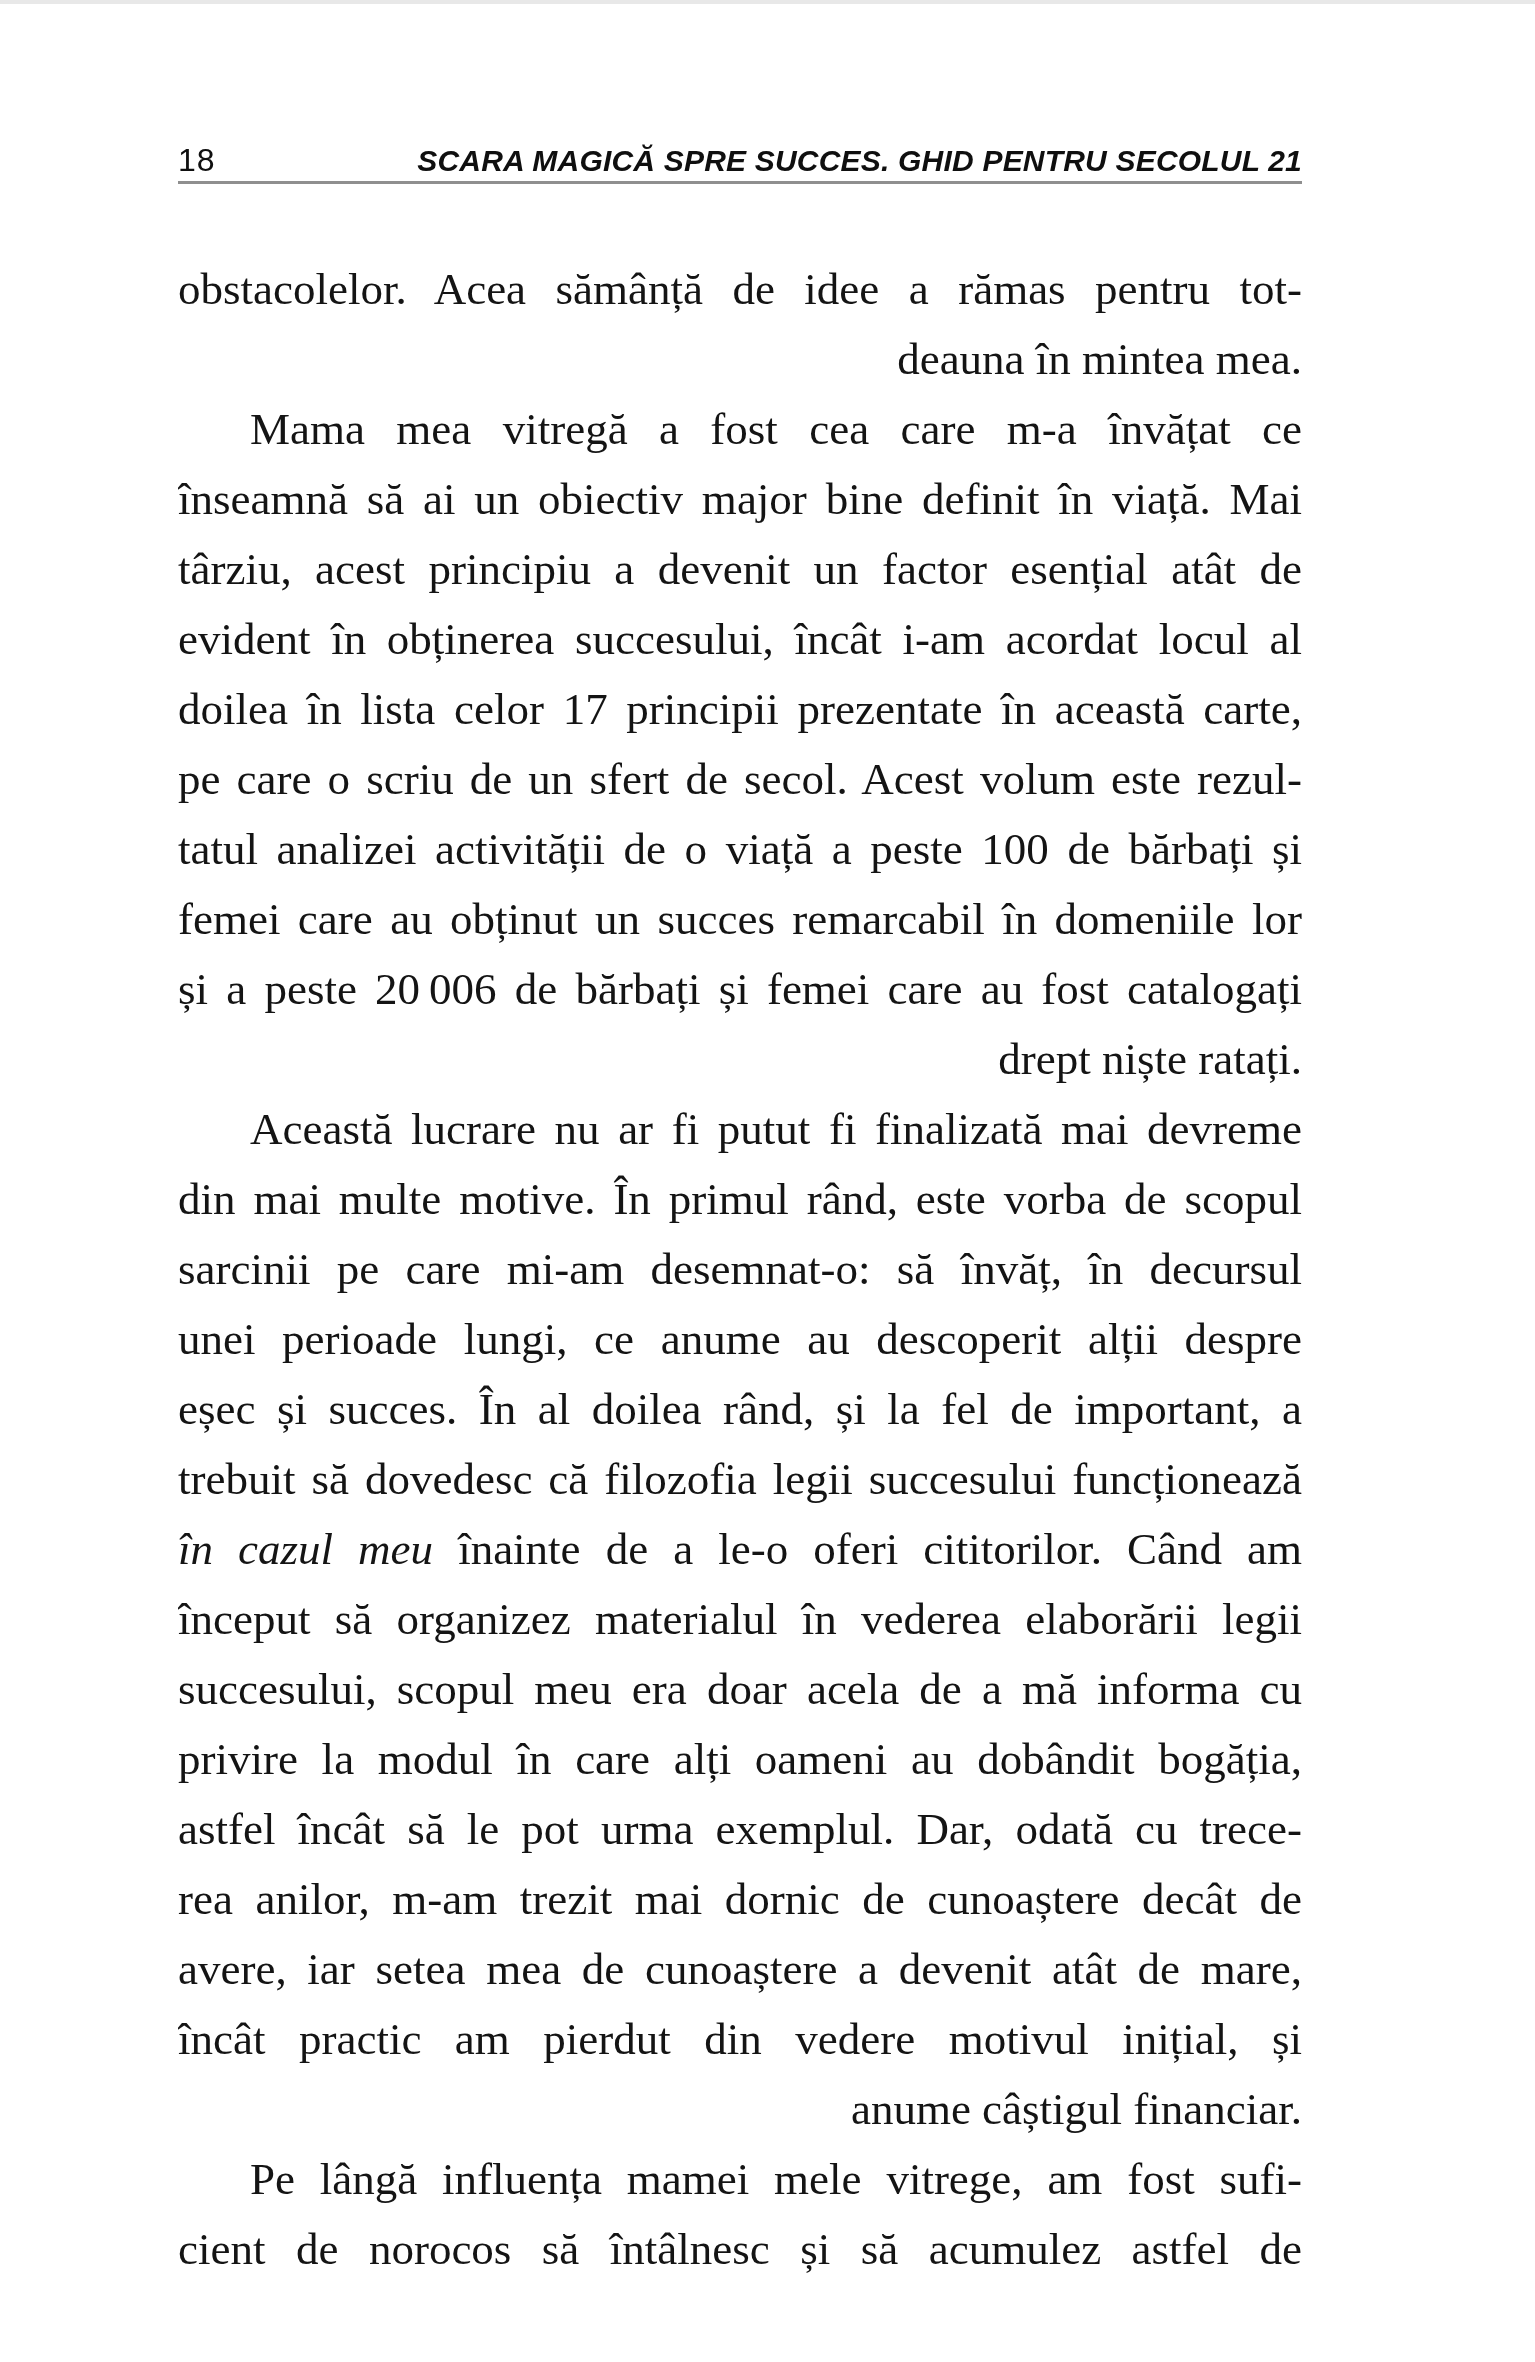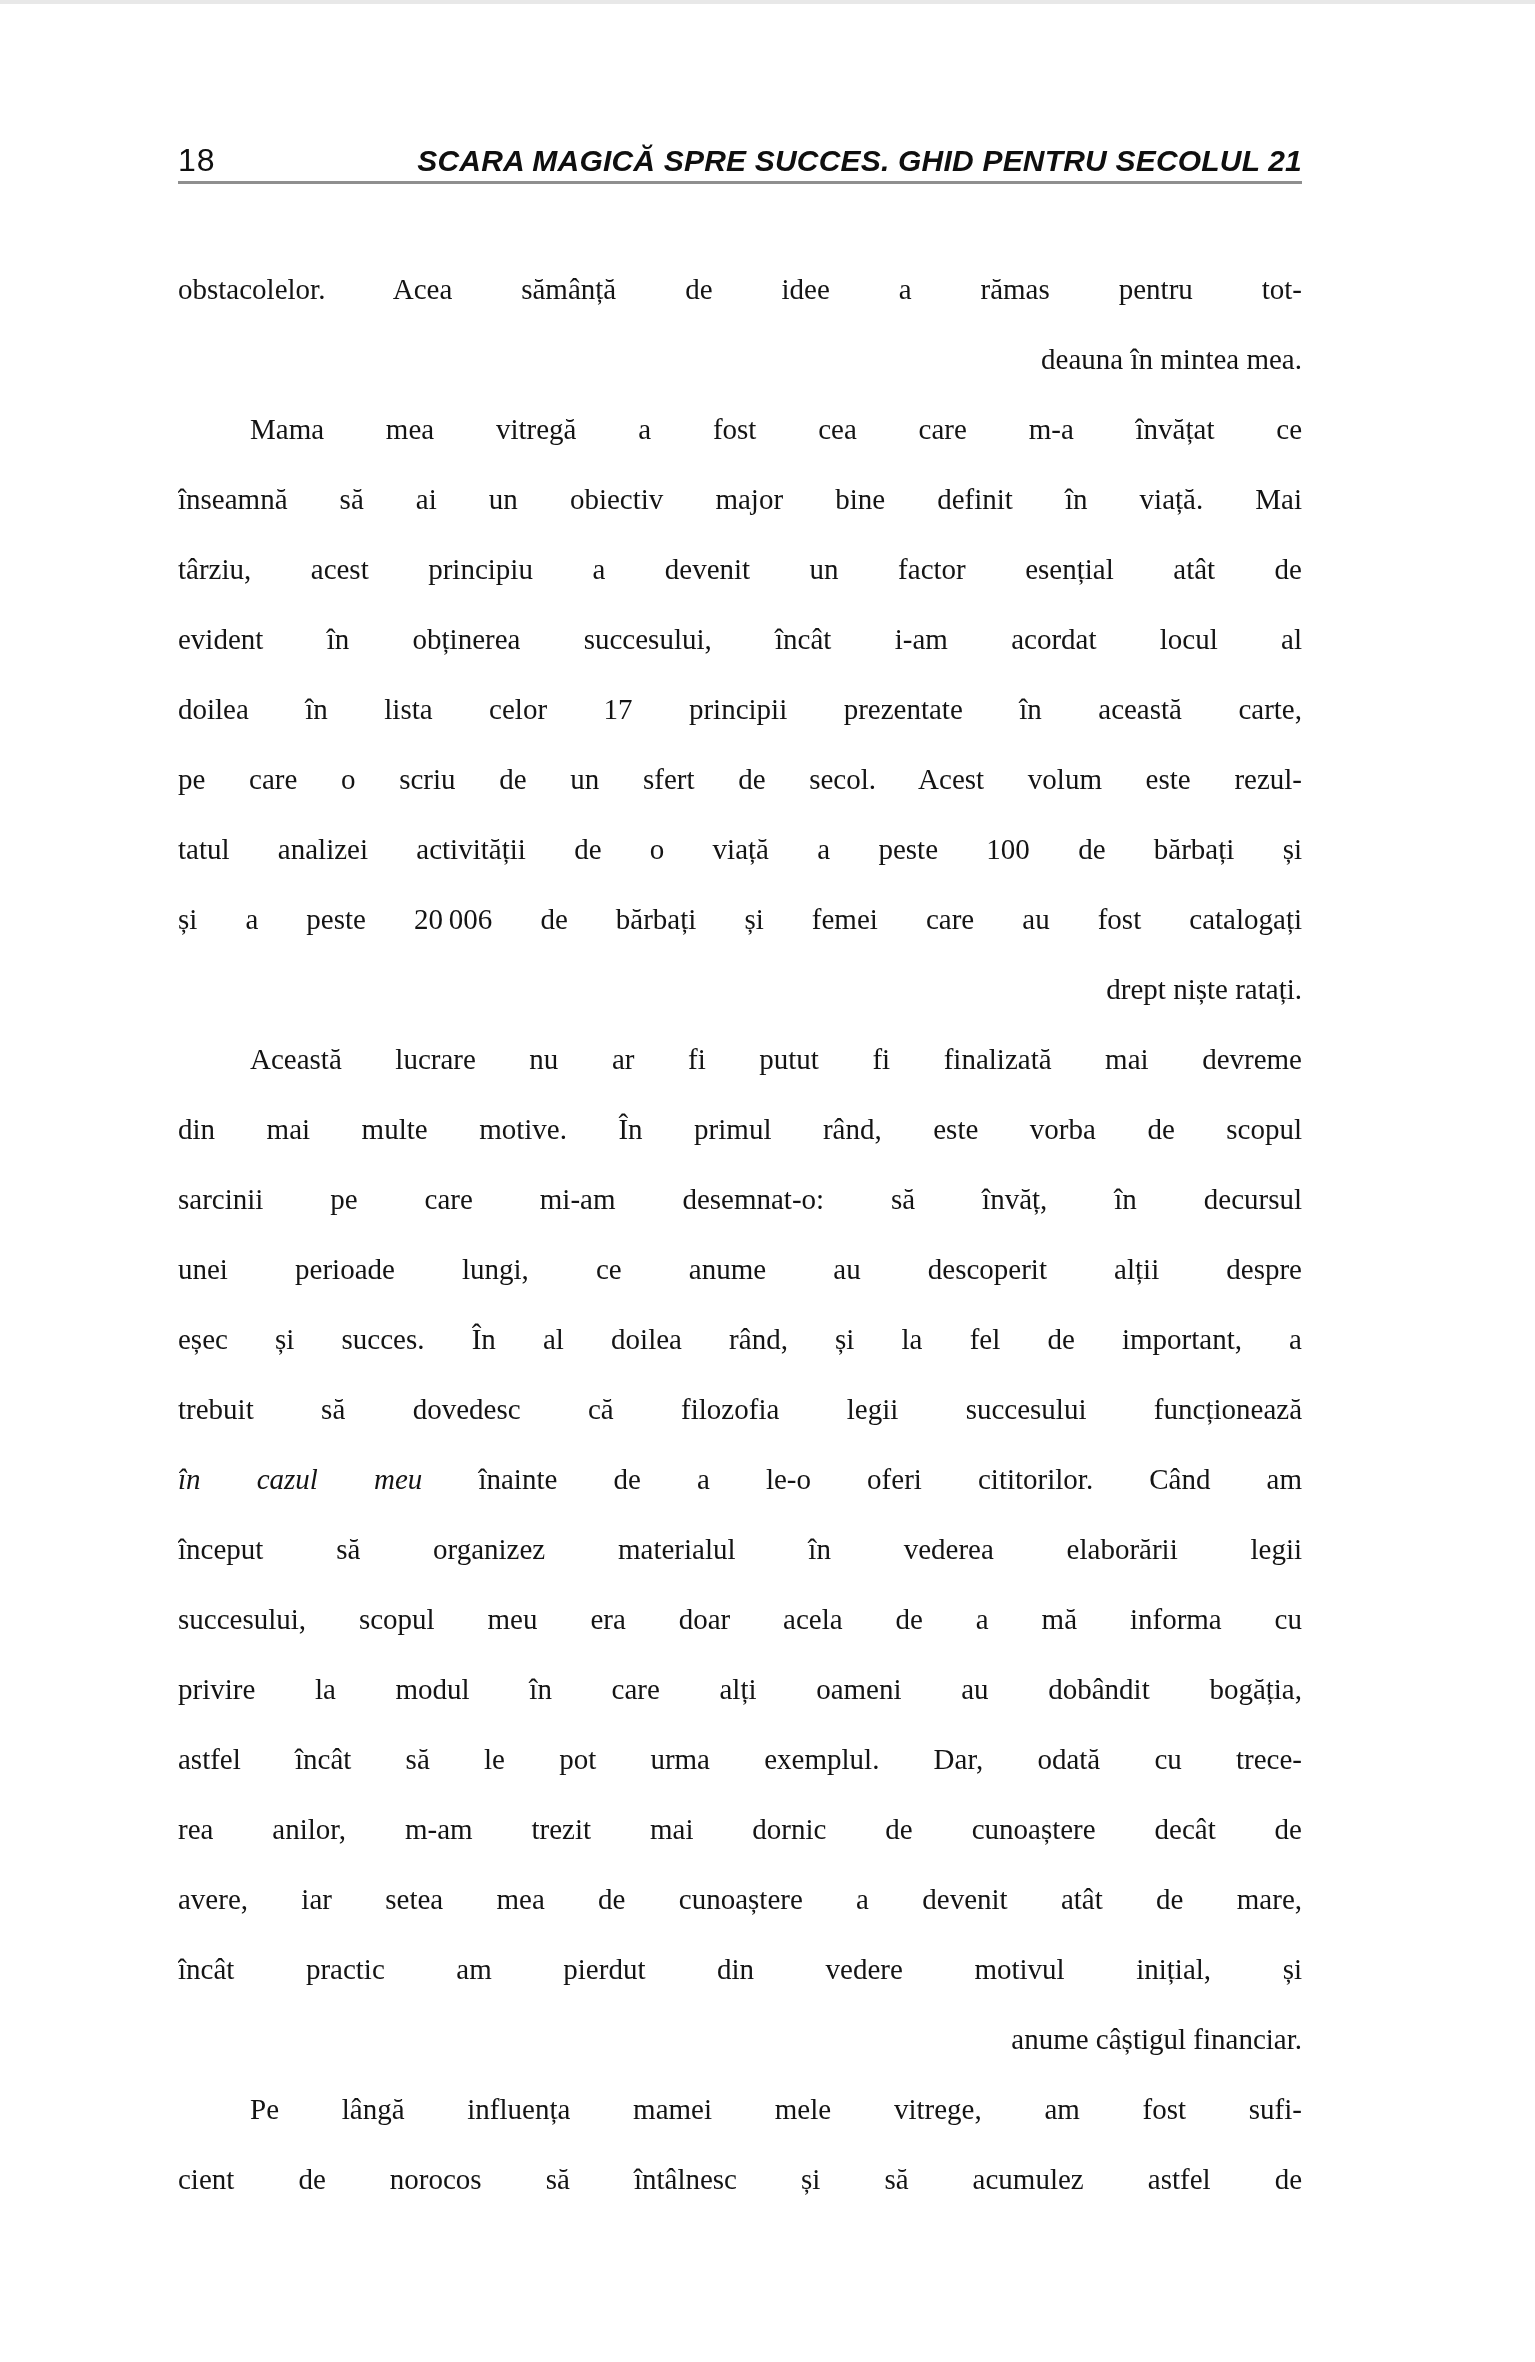--- a/index.html
+++ b/index.html
@@ -35,21 +35,21 @@
   }
   .rule {
     position:absolute;
     left:178px; right:233px; top:177px;
     height:3px;
     background:#8f8f8f;
   }
   .body-text {
     position:absolute;
     left:178px; right:233px; top:250px;
-    font-size:29px;
+    font-size:45px;
     color:#141414;
   }
   .line {
     height:70px;
     line-height:70px;
     overflow:hidden;
     text-align:right;
     white-space:normal;
     hyphens:none;
   }
@@ -77,20 +77,21 @@
   <div class="body-text">
       <div class="line j"><span>obstacolelor. Acea sămânță de idee a rămas pentru tot-</span></div>
       <div class="line"><span>deauna în mintea mea.</span></div>
       <div class="line j indent"><span>Mama mea vitregă a fost cea care m-a învățat ce</span></div>
       <div class="line j"><span>înseamnă să ai un obiectiv major bine definit în viață. Mai</span></div>
       <div class="line j"><span>târziu, acest principiu a devenit un factor esențial atât de</span></div>
       <div class="line j"><span>evident în obținerea succesului, încât i-am acordat locul al</span></div>
       <div class="line j"><span>doilea în lista celor 17 principii prezentate în această carte,</span></div>
       <div class="line j"><span>pe care o scriu de un sfert de secol. Acest volum este rezul-</span></div>
       <div class="line j"><span>tatul analizei activității de o viață a peste 100 de bărbați și</span></div>
+      <div class="line j"><span>femei care au obținut un succes remarcabil în domeniile lor</span></div>
       <div class="line j"><span>și a peste 20 006 de bărbați și femei care au fost catalogați</span></div>
       <div class="line"><span>drept niște ratați.</span></div>
       <div class="line j indent"><span>Această lucrare nu ar fi putut fi finalizată mai devreme</span></div>
       <div class="line j"><span>din mai multe motive. În primul rând, este vorba de scopul</span></div>
       <div class="line j"><span>sarcinii pe care mi-am desemnat-o: să învăț, în decursul</span></div>
       <div class="line j"><span>unei perioade lungi, ce anume au descoperit alții despre</span></div>
       <div class="line j"><span>eșec și succes. În al doilea rând, și la fel de important, a</span></div>
       <div class="line j"><span>trebuit să dovedesc că filozofia legii succesului funcționează</span></div>
       <div class="line j"><span class="it">în cazul meu</span><span> înainte de a le-o oferi cititorilor. Când am</span></div>
       <div class="line j"><span>început să organizez materialul în vederea elaborării legii</span></div>

